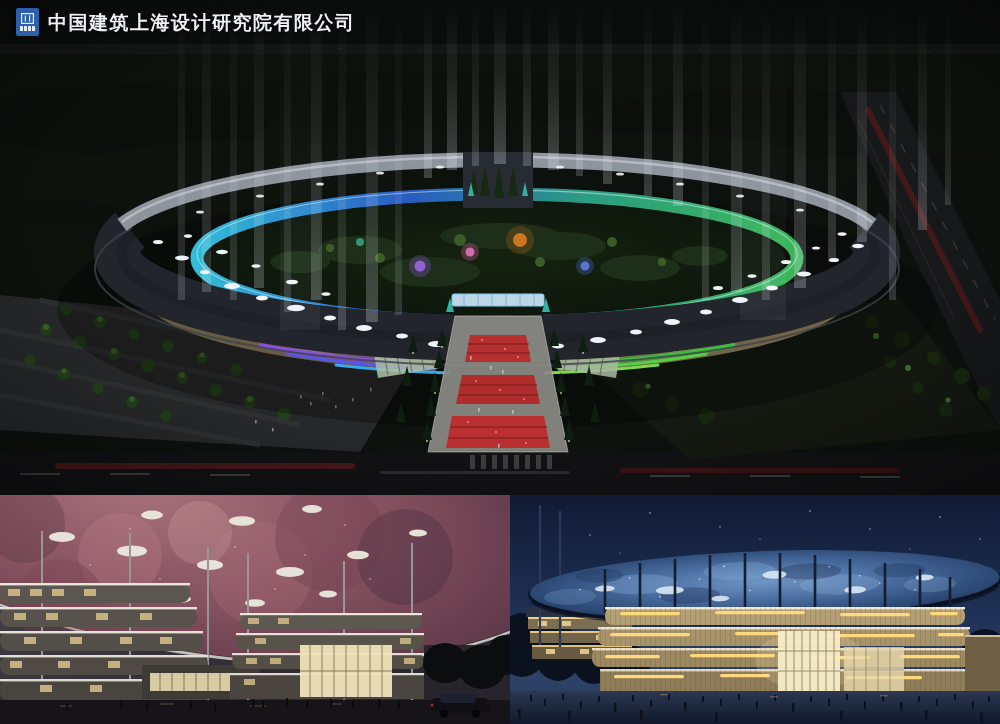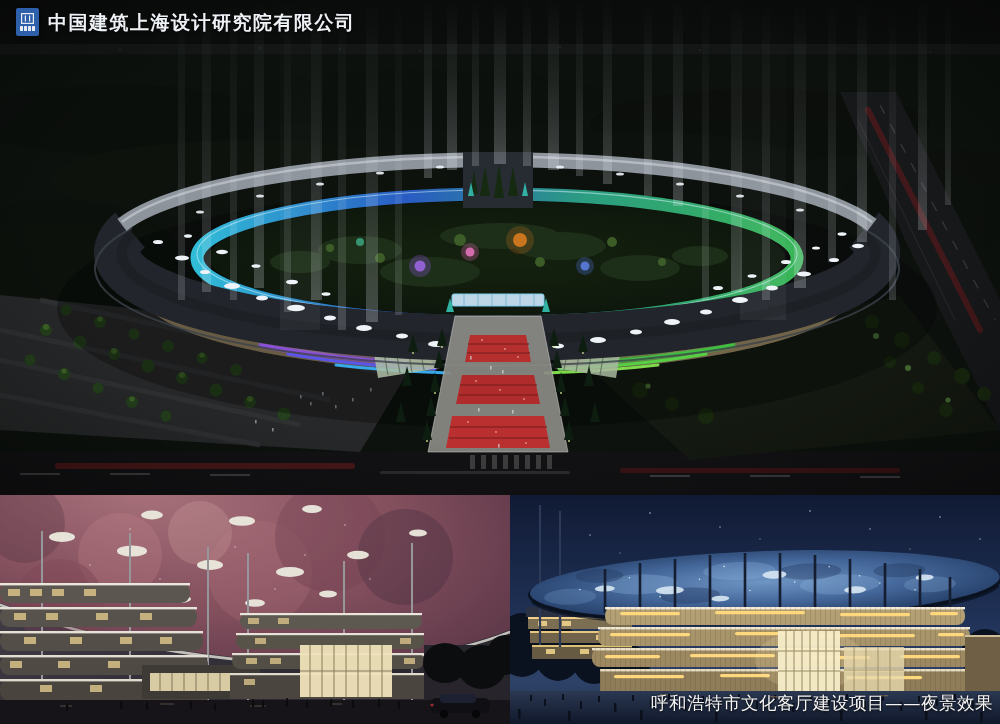--- a/index.html
+++ b/index.html
@@ -923,15 +923,14 @@
           <span></span>
           <span></span>
           <span></span>
       </div>
     </div>
     <div class="logo-text">
       <div class="logo-zh">中国建筑上海设计研究院有限公司</div>
     </div>
   </div>
 
-  <div id="caption">呼和浩特市文化客厅建设项目——夜景效果</div>
 
 </div>
 
 </body></html>

